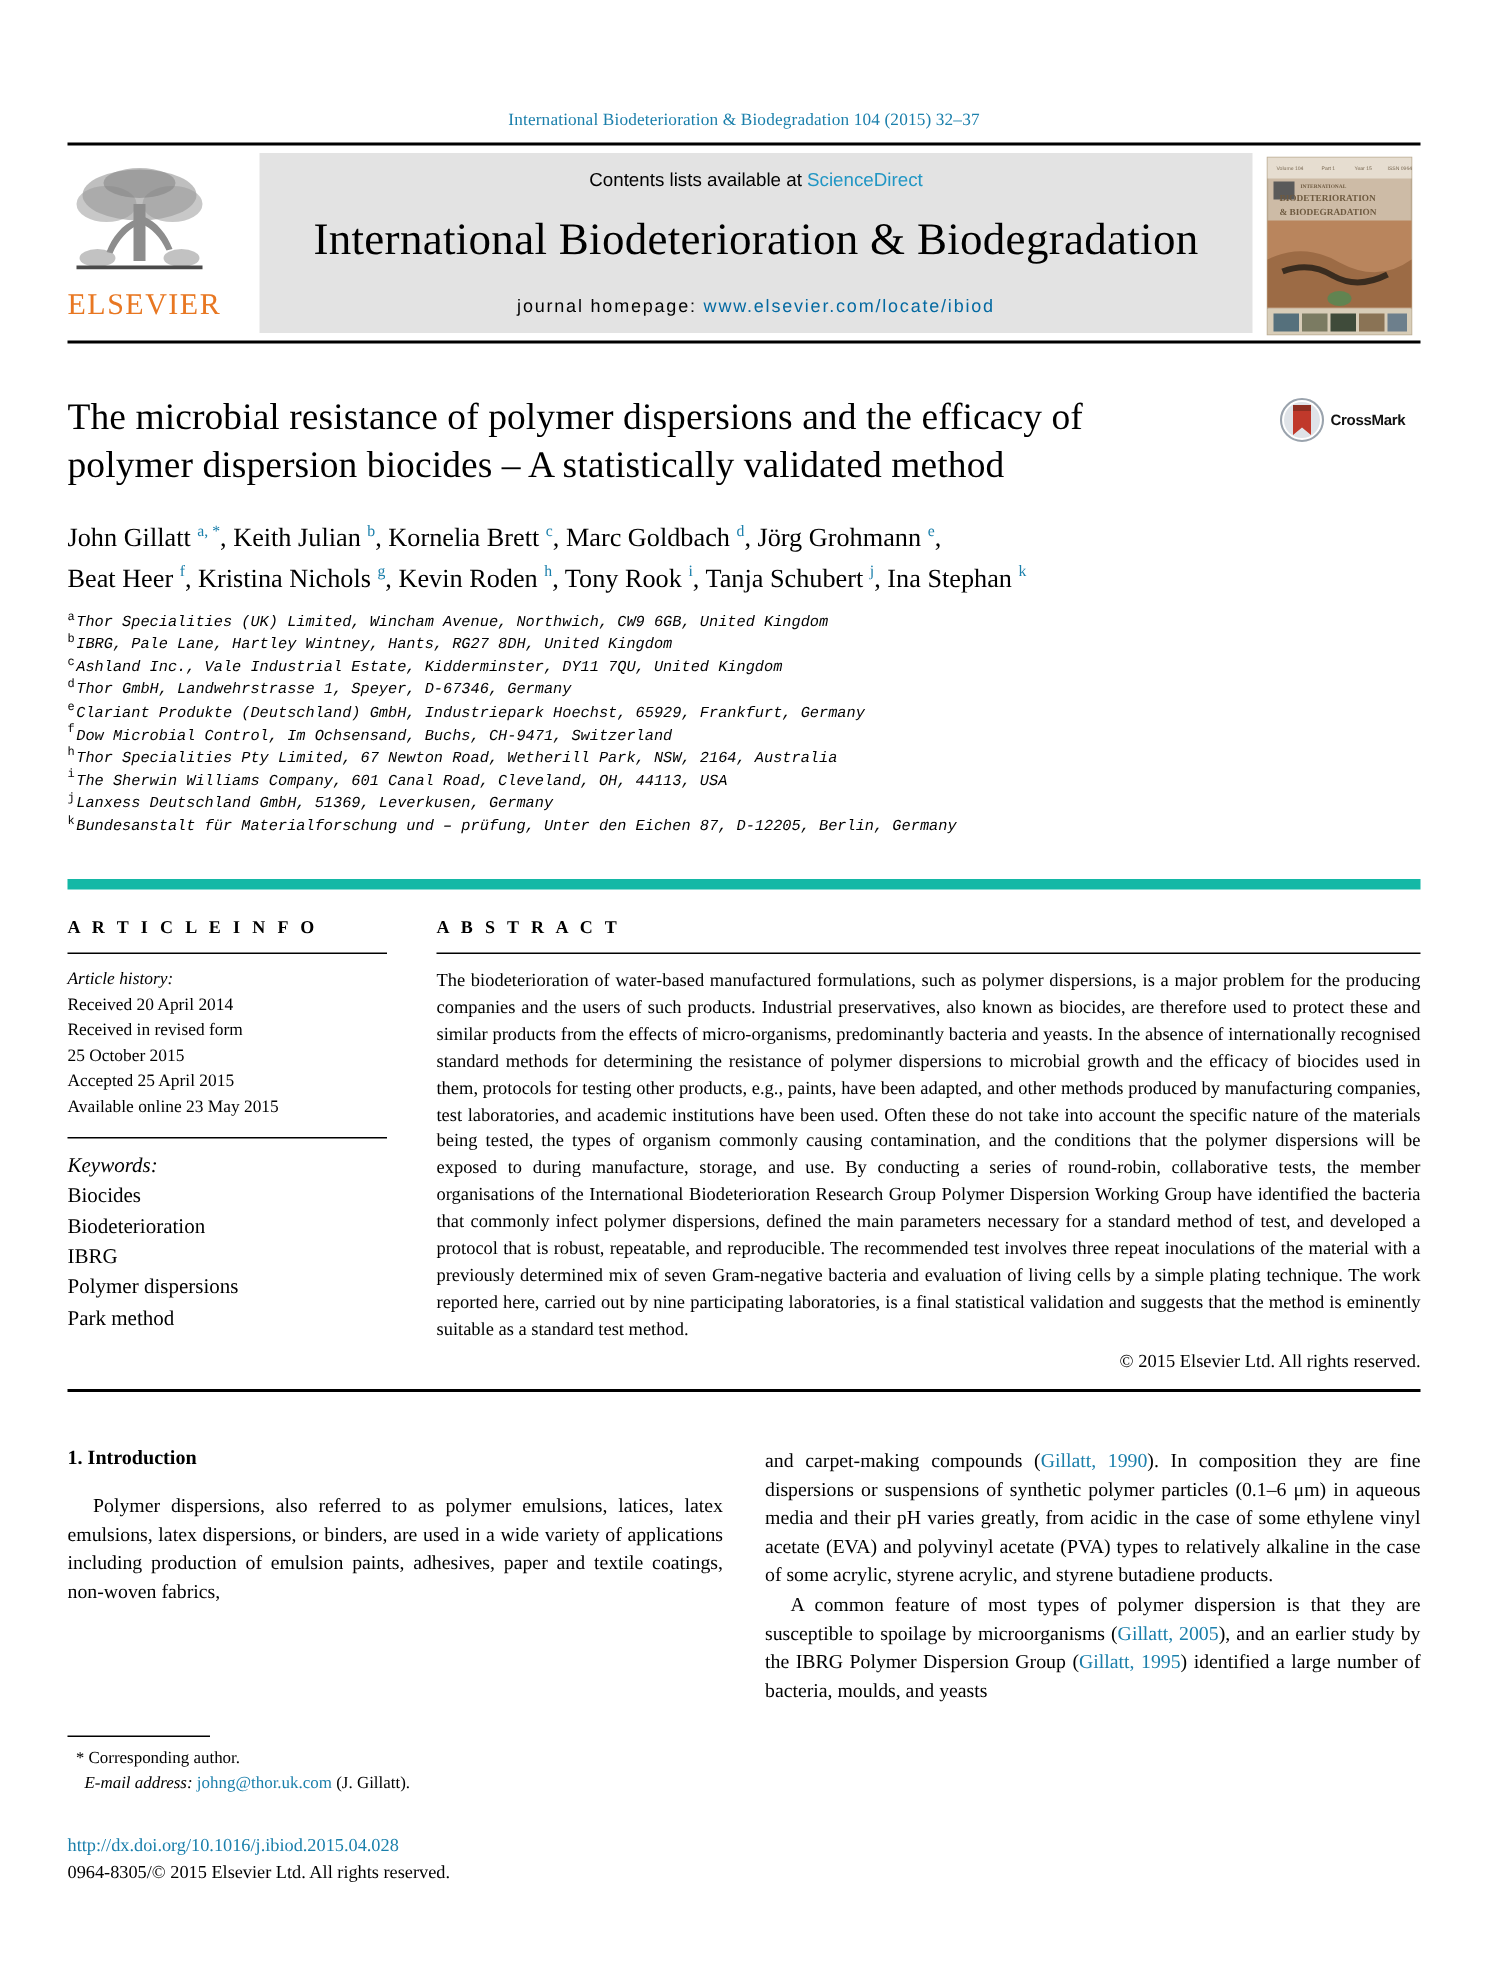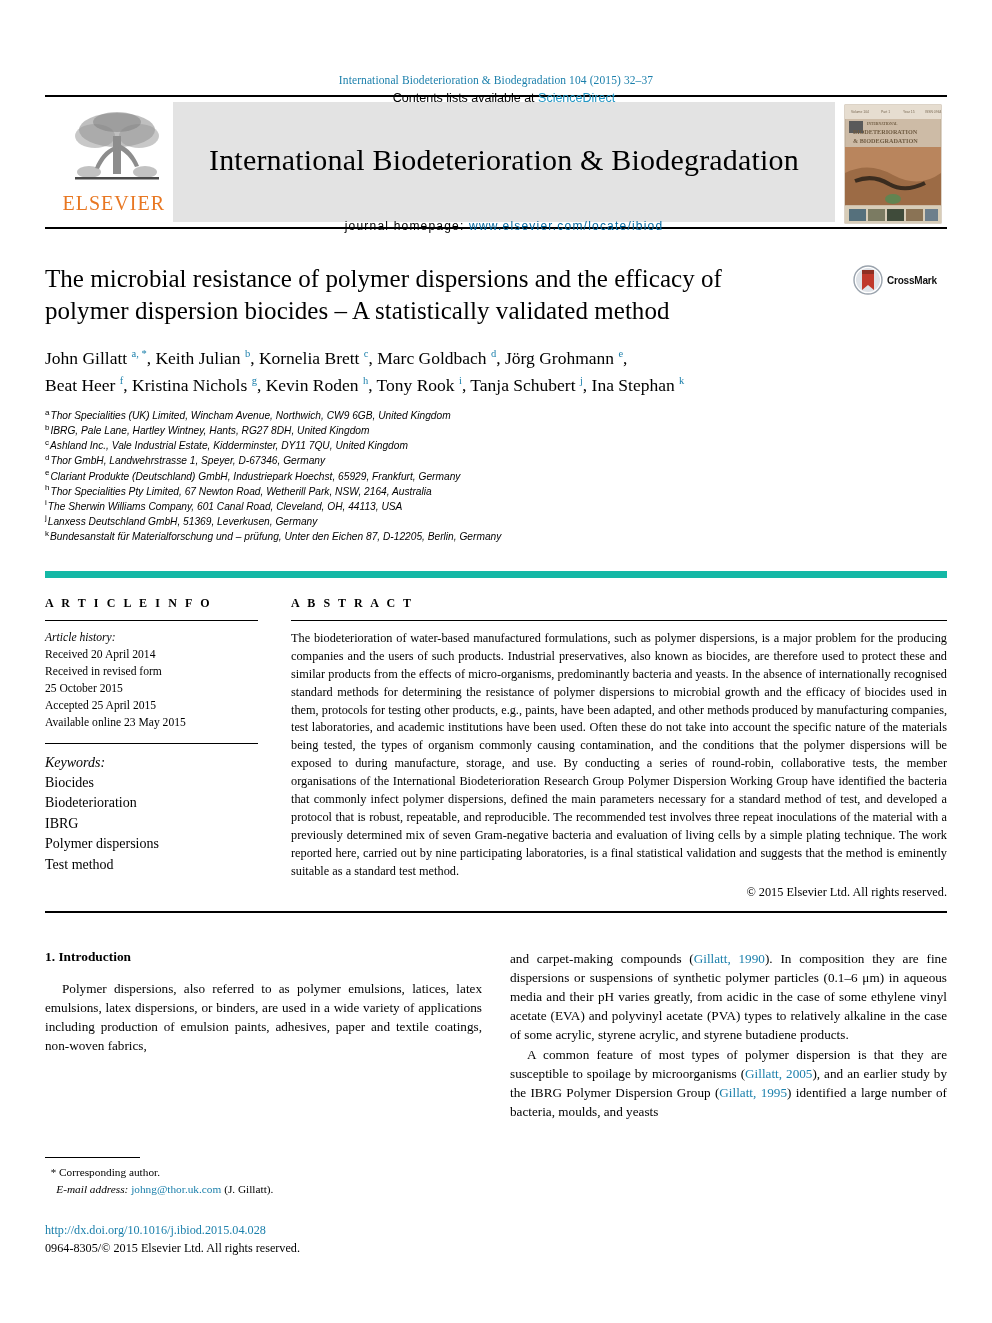--- a/index.html
+++ b/index.html
@@ -40,21 +40,21 @@
     height: 134px;
     display: flex;
     align-items: stretch;
     box-sizing: border-box;
   }
   .elsevier-logo {
     width: 120px;
     flex: 0 0 120px;
     display: flex;
     flex-direction: column;
-    align-items: flex-end;
+    align-items: flex-start;
     justify-content: center;
     padding: 6px 0 11px 0;
     box-sizing: border-box;
   }
   .tree-svg { display:block; }
   .elsevier-word {
     font-family: "Liberation Serif", serif;
     color: #E87722;
     font-size: 20px;
     letter-spacing: 1.0px;
@@ -64,21 +64,20 @@
   }
   .journal-band {
     flex: 1 1 auto;
     background: #e3e3e3;
     display: flex;
     flex-direction: column;
     align-items: center;
     justify-content: center;
     margin: 5px 6px 5px 8px;
     box-sizing: border-box;
-    gap: 22px;
   }
   .contents-line {
     font-family: "Liberation Sans", sans-serif;
     font-size: 12.5px;
     color: #000;
     margin-top: 2px;
   }
   .contents-line .sd {
     color: #2196c4;
   }
@@ -145,21 +144,21 @@
   .authors sup, .aff sup {
     color: #1a7fab;
     font-size: 10.5px;
     vertical-align: super;
     line-height: 0;
   }
 
   
   .affiliations {
     margin: 10px 45px 0 45px;
-    font-family: Liberation Sans, sans-serif;
+    font-family: Liberation Mono, monospace;
     font-style: italic;
     font-size: 10.2px;
     line-height: 1.48;
   }
   .affiliations .aff sup {
     font-style: normal;
     color: #000;
     font-size: 8px;
     margin-right: 1px;
   }
@@ -371,20 +370,21 @@
   <div class="authors">
     <span>John Gillatt <sup>a, *</sup>, </span><span>Keith Julian <sup>b</sup>, </span><span>Kornelia Brett <sup>c</sup>, </span><span>Marc Goldbach <sup>d</sup>, </span><span>Jörg Grohmann <sup>e</sup>,<br></span><span>Beat Heer <sup>f</sup>, </span><span>Kristina Nichols <sup>g</sup>, </span><span>Kevin Roden <sup>h</sup>, </span><span>Tony Rook <sup>i</sup>, </span><span>Tanja Schubert <sup>j</sup>, </span><span>Ina Stephan <sup>k</sup></span>
   </div>
 
   <div class="affiliations">
     <div class="aff"><sup>a</sup><span>Thor Specialities (UK) Limited, Wincham Avenue, Northwich, CW9 6GB, United Kingdom</span></div>
     <div class="aff"><sup>b</sup><span>IBRG, Pale Lane, Hartley Wintney, Hants, RG27 8DH, United Kingdom</span></div>
     <div class="aff"><sup>c</sup><span>Ashland Inc., Vale Industrial Estate, Kidderminster, DY11 7QU, United Kingdom</span></div>
     <div class="aff"><sup>d</sup><span>Thor GmbH, Landwehrstrasse 1, Speyer, D-67346, Germany</span></div>
     <div class="aff"><sup>e</sup><span>Clariant Produkte (Deutschland) GmbH, Industriepark Hoechst, 65929, Frankfurt, Germany</span></div>
+    <div class="aff"><sup>f</sup><span>Dow Microbial Control, Im Ochsensand, Buchs, CH-9471, Switzerland</span></div>
     <div class="aff"><sup>h</sup><span>Thor Specialities Pty Limited, 67 Newton Road, Wetherill Park, NSW, 2164, Australia</span></div>
     <div class="aff"><sup>i</sup><span>The Sherwin Williams Company, 601 Canal Road, Cleveland, OH, 44113, USA</span></div>
     <div class="aff"><sup>j</sup><span>Lanxess Deutschland GmbH, 51369, Leverkusen, Germany</span></div>
     <div class="aff"><sup>k</sup><span>Bundesanstalt für Materialforschung und – prüfung, Unter den Eichen 87, D-12205, Berlin, Germany</span></div>
   </div>
 
   <div class="info-abstract">
 
     <div class="col-info">
       <div class="sec-head rule-med">A R T I C L E   I N F O</div>
@@ -395,21 +395,21 @@
         <div>25 October 2015</div>
         <div>Accepted 25 April 2015</div>
         <div>Available online 23 May 2015</div>
       </div>
       <div class="kw-block thin-rule">
         <div class="lead">Keywords:</div>
         <div>Biocides</div>
         <div>Biodeterioration</div>
         <div>IBRG</div>
         <div>Polymer dispersions</div>
-        <div>Test method</div>
+        <div>Park method</div>
       </div>
     </div>
 
     <div class="col-abstract">
       <div class="sec-head rule-med">A B S T R A C T</div>
       <div class="abstract-body">The biodeterioration of water-based manufactured formulations, such as polymer dispersions, is a major problem for the producing companies and the users of such products. Industrial preservatives, also known as biocides, are therefore used to protect these and similar products from the effects of micro-organisms, predominantly bacteria and yeasts. In the absence of internationally recognised standard methods for determining the resistance of polymer dispersions to microbial growth and the efficacy of biocides used in them, protocols for testing other products, e.g., paints, have been adapted, and other methods produced by manufacturing companies, test laboratories, and academic institutions have been used. Often these do not take into account the specific nature of the materials being tested, the types of organism commonly causing contamination, and the conditions that the polymer dispersions will be exposed to during manufacture, storage, and use. By conducting a series of round-robin, collaborative tests, the member organisations of the International Biodeterioration Research Group Polymer Dispersion Working Group have identified the bacteria that commonly infect polymer dispersions, defined the main parameters necessary for a standard method of test, and developed a protocol that is robust, repeatable, and reproducible. The recommended test involves three repeat inoculations of the material with a previously determined mix of seven Gram-negative bacteria and evaluation of living cells by a simple plating technique. The work reported here, carried out by nine participating laboratories, is a final statistical validation and suggests that the method is eminently suitable as a standard test method.</div>
       <div class="copyright-line">© 2015 Elsevier Ltd. All rights reserved.</div>
     </div>
 
   </div>

